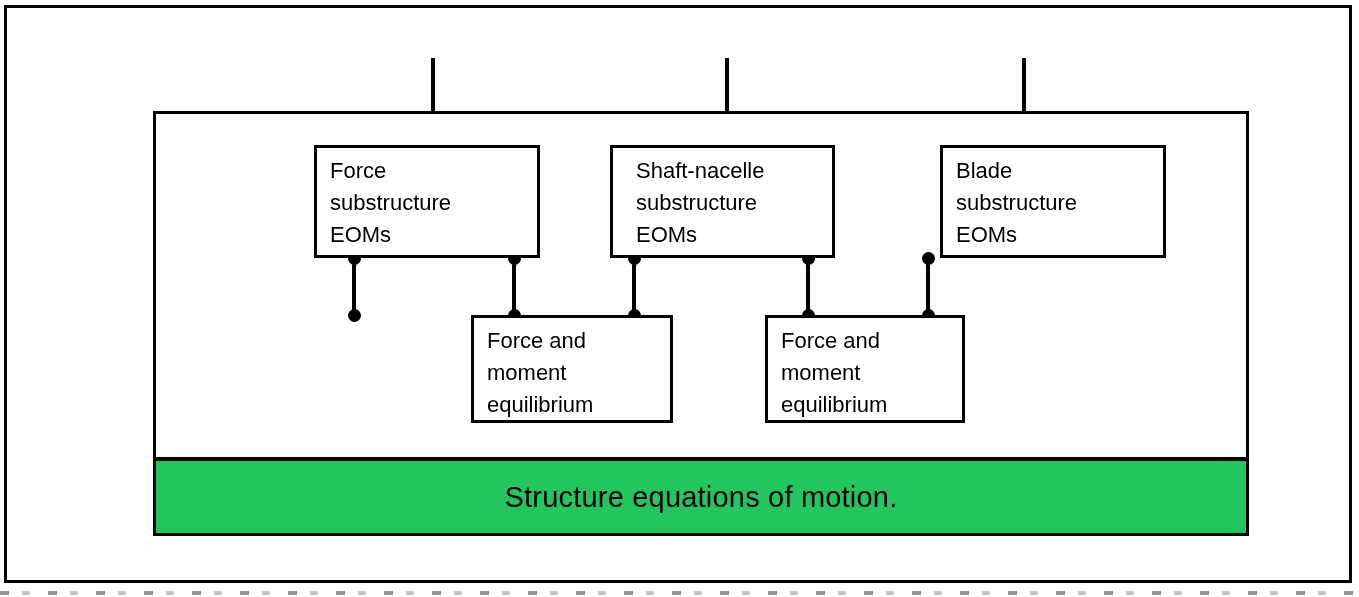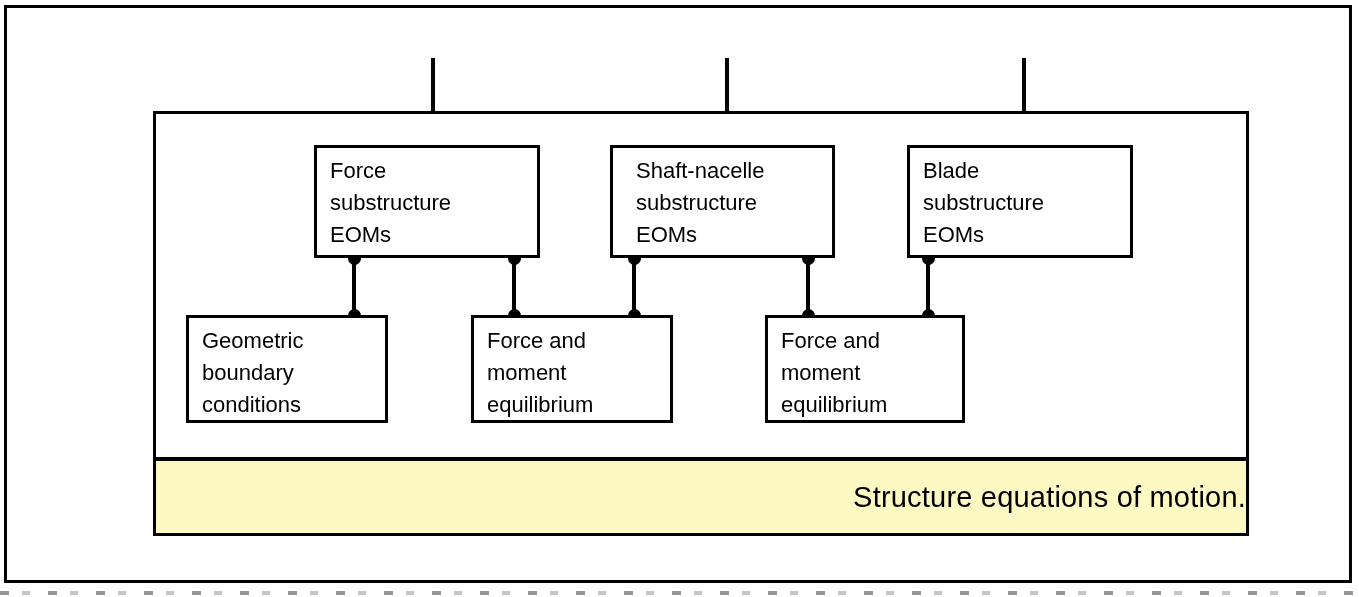--- a/index.html
+++ b/index.html
@@ -46,24 +46,24 @@
   
   .caption-strip {
     position: absolute;
     left: 153px;
     top: 457px;
     width: 1096px;
     height: 79px;
     border: 3px solid #000000;
     border-top-width: 4px;
     box-sizing: border-box;
-    background: #fef9c3;
+    background: #22c55e;
     display: flex;
     align-items: center;
-    justify-content: flex-end;
+    justify-content: center;
   }
   .caption-text {
     font-size: 29px;
     color: #000000;
     letter-spacing: 0.2px;
     white-space: nowrap;
   }
 
   
   .node {
@@ -77,21 +77,21 @@
   .node-line {
     font-size: 22px;
     line-height: 32px;
     white-space: nowrap;
   }
 
   
   .node.row-top { height: 113px; top: 145px; }
   .node-tower   { left: 314px; width: 226px; }
   .node-shaft   { left: 610px; width: 225px; padding-left: 23px; }
-  .node-blade   { left: 907px; width: 226px; }
+  .node-blade   { left: 940px; width: 226px; }
 
   
   .node.row-bottom { height: 108px; top: 315px; }
   .node-geometric  { left: 186px; width: 202px; }
   .node-force-1    { left: 471px; width: 202px; }
   .node-force-2    { left: 765px; width: 200px; }
 
   
   .connector {
     position: absolute;
@@ -188,25 +188,20 @@
     <div class="node-line">substructure</div>
     <div class="node-line">EOMs</div>
   </div>
 
   <div class="node row-top node-blade">
     <div class="node-line">Blade</div>
     <div class="node-line">substructure</div>
     <div class="node-line">EOMs</div>
   </div>
 
-  <div class="node row-bottom node-geometric">
-    <div class="node-line">Geometric</div>
-    <div class="node-line">boundary</div>
-    <div class="node-line">conditions</div>
-  </div>
 
   <div class="node row-bottom node-force-1">
     <div class="node-line">Force and</div>
     <div class="node-line">moment</div>
     <div class="node-line">equilibrium</div>
   </div>
 
   <div class="node row-bottom node-force-2">
     <div class="node-line">Force and</div>
     <div class="node-line">moment</div>

